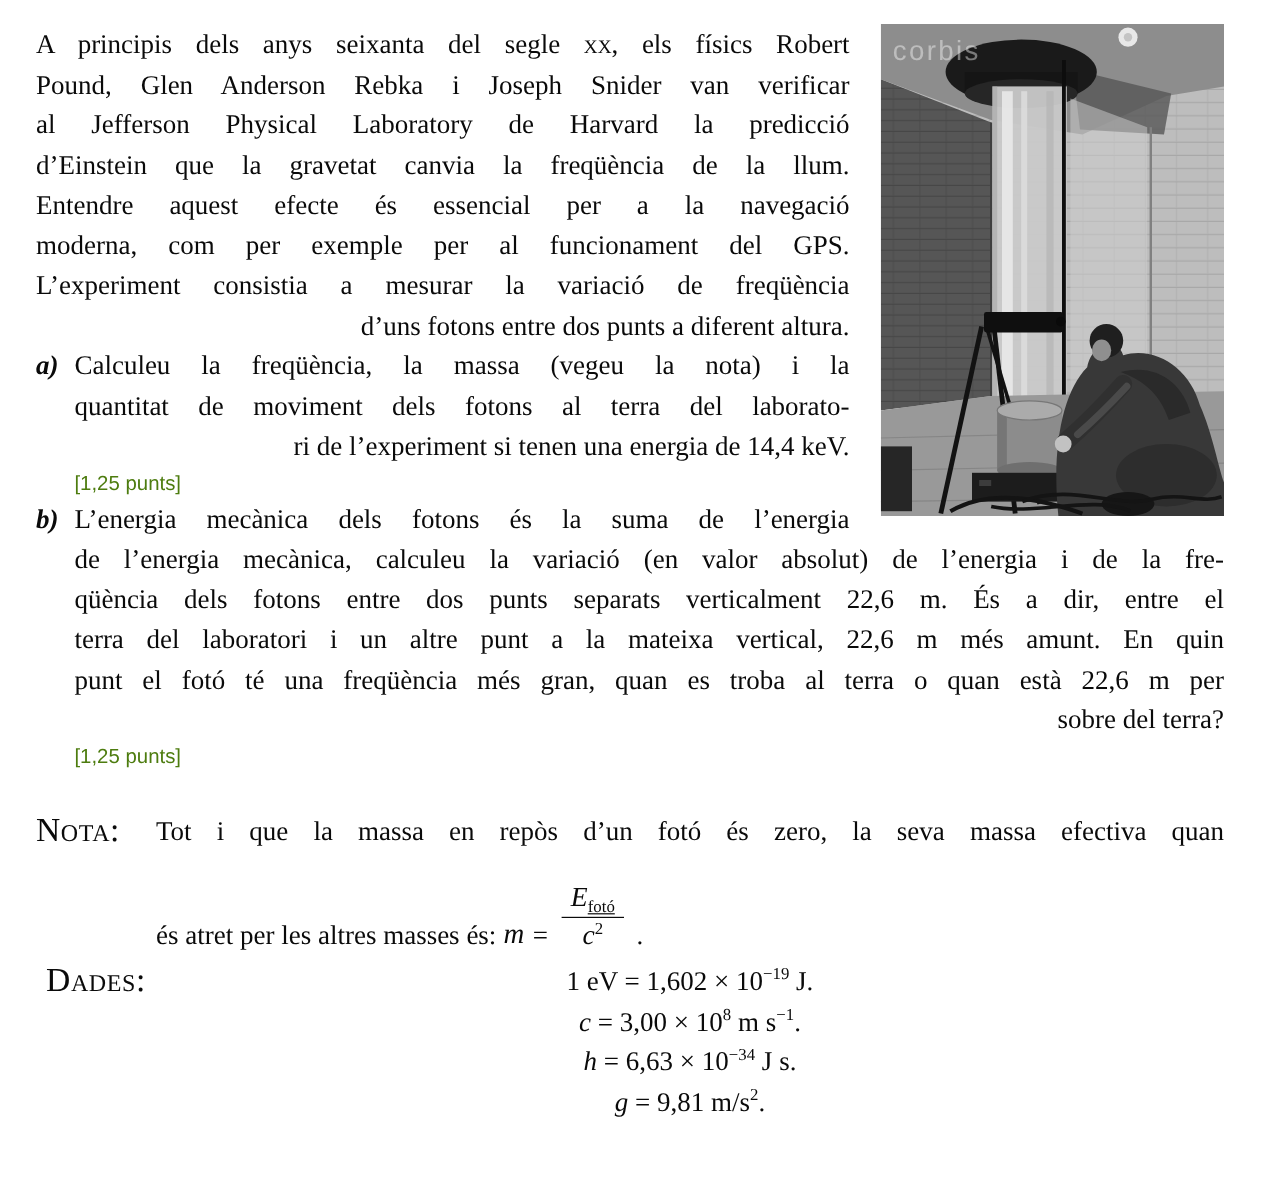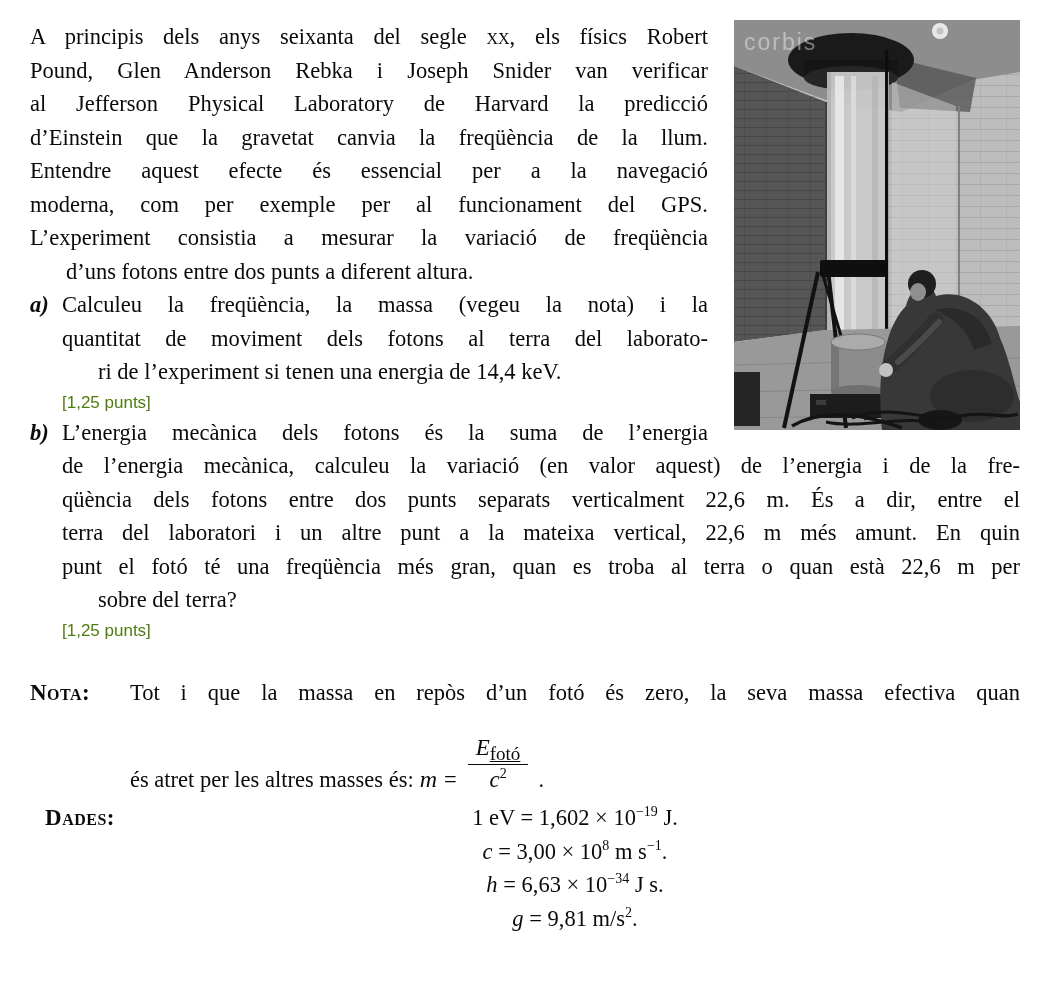--- a/index.html
+++ b/index.html
@@ -30,21 +30,21 @@
   }
   .photo svg { display: block; }
 
   .jline, .lline {
     font-size: 22.5px;
     line-height: 33.5px;
     height: 33.5px;
     white-space: nowrap;
   }
   .jline { text-align: justify; text-align-last: justify; }
-  .lline { text-align: left; margin-left: 36px; }
+  .lline { text-align: right; }
 
   .sc { font-variant: small-caps; }
 
   .item { position: relative; padding-left: 32px; }
   .marker {
     position: absolute;
     left: 0;
     top: 0;
     font-weight: bold;
     font-style: italic;
@@ -59,24 +59,23 @@
     margin-bottom: 2px;
     color: #4d7c0f;
   }
   .item .points { margin-left: 0; }
 
   .nota { display: flex; margin-top: 34px; }
   .dades { display: flex; margin-top: 8px; text-align: center; }
   .block-label {
     flex: 0 0 100px;
     font-variant: small-caps;
-    font-size: 23px;
+    font-size: 28px;
     line-height: 33.5px;
     letter-spacing: 0.5px;
-    font-weight: bold;
   }
   .block-content { flex: 1; }
 
   .formula-line {
     display: flex;
     align-items: flex-end;
     margin-top: 10px;
     height: 74px;
     font-size: 22.5px;
   }
@@ -84,21 +83,21 @@
   .feq { margin: 0 7px; }
   .flhs { font-style: italic; margin-left: 6px; font-size: 24px; }
   .frac {
     display: inline-block;
     text-align: center;
     vertical-align: middle;
     margin: 0 4px;
   }
   .frac .num { display: block; padding: 0 8px 3px; font-size: 23px; }
   .frac .den { display: block; border-top: 1.6px solid #0a0a0a; padding: 2px 8px 0; font-size: 23px; }
-  .ssub { font-size: 19px; position: relative; top: 5px; text-decoration: underline; }
+  .ssub { font-size: 14px; position: relative; top: 5px; text-decoration: underline; }
   .ssup { font-size: 14px; position: relative; top: -9px; }
   .fperiod { margin-left: 6px; }
 
   .drow { font-size: 22.5px; line-height: 33.5px; height: 33.5px; }
 
   .wm {
     font-family: "Liberation Sans", sans-serif;
     letter-spacing: 2px;
   }
 </style>
@@ -200,21 +199,21 @@
     <span class="marker">a)</span>
     <div class="jline">Calculeu la freqüència, la massa (vegeu la nota) i la</div>
     <div class="jline">quantitat de moviment dels fotons al terra del laborato-</div>
     <div class="lline">ri de l’experiment si tenen una energia de 14,4 keV.</div>
     <div class="points">[1,25 punts]</div>
   </div>
 
   <div class="item">
     <span class="marker">b)</span>
     <div class="jline">L’energia mecànica dels fotons és la suma de l’energia</div>
-    <div class="jline">de l’energia mecànica, calculeu la variació (en valor aquest) de l’energia i de la fre-</div>
+    <div class="jline">de l’energia mecànica, calculeu la variació (en valor absolut) de l’energia i de la fre-</div>
     <div class="jline">qüència dels fotons entre dos punts separats verticalment 22,6 m. És a dir, entre el</div>
     <div class="jline">terra del laboratori i un altre punt a la mateixa vertical, 22,6 m més amunt. En quin</div>
     <div class="jline">punt el fotó té una freqüència més gran, quan es troba al terra o quan està 22,6 m per</div>
     <div class="lline">sobre del terra?</div>
     <div class="points">[1,25 punts]</div>
   </div>
 
   <div class="nota">
     <div class="block-label">Nota:</div>
     <div class="block-content">

